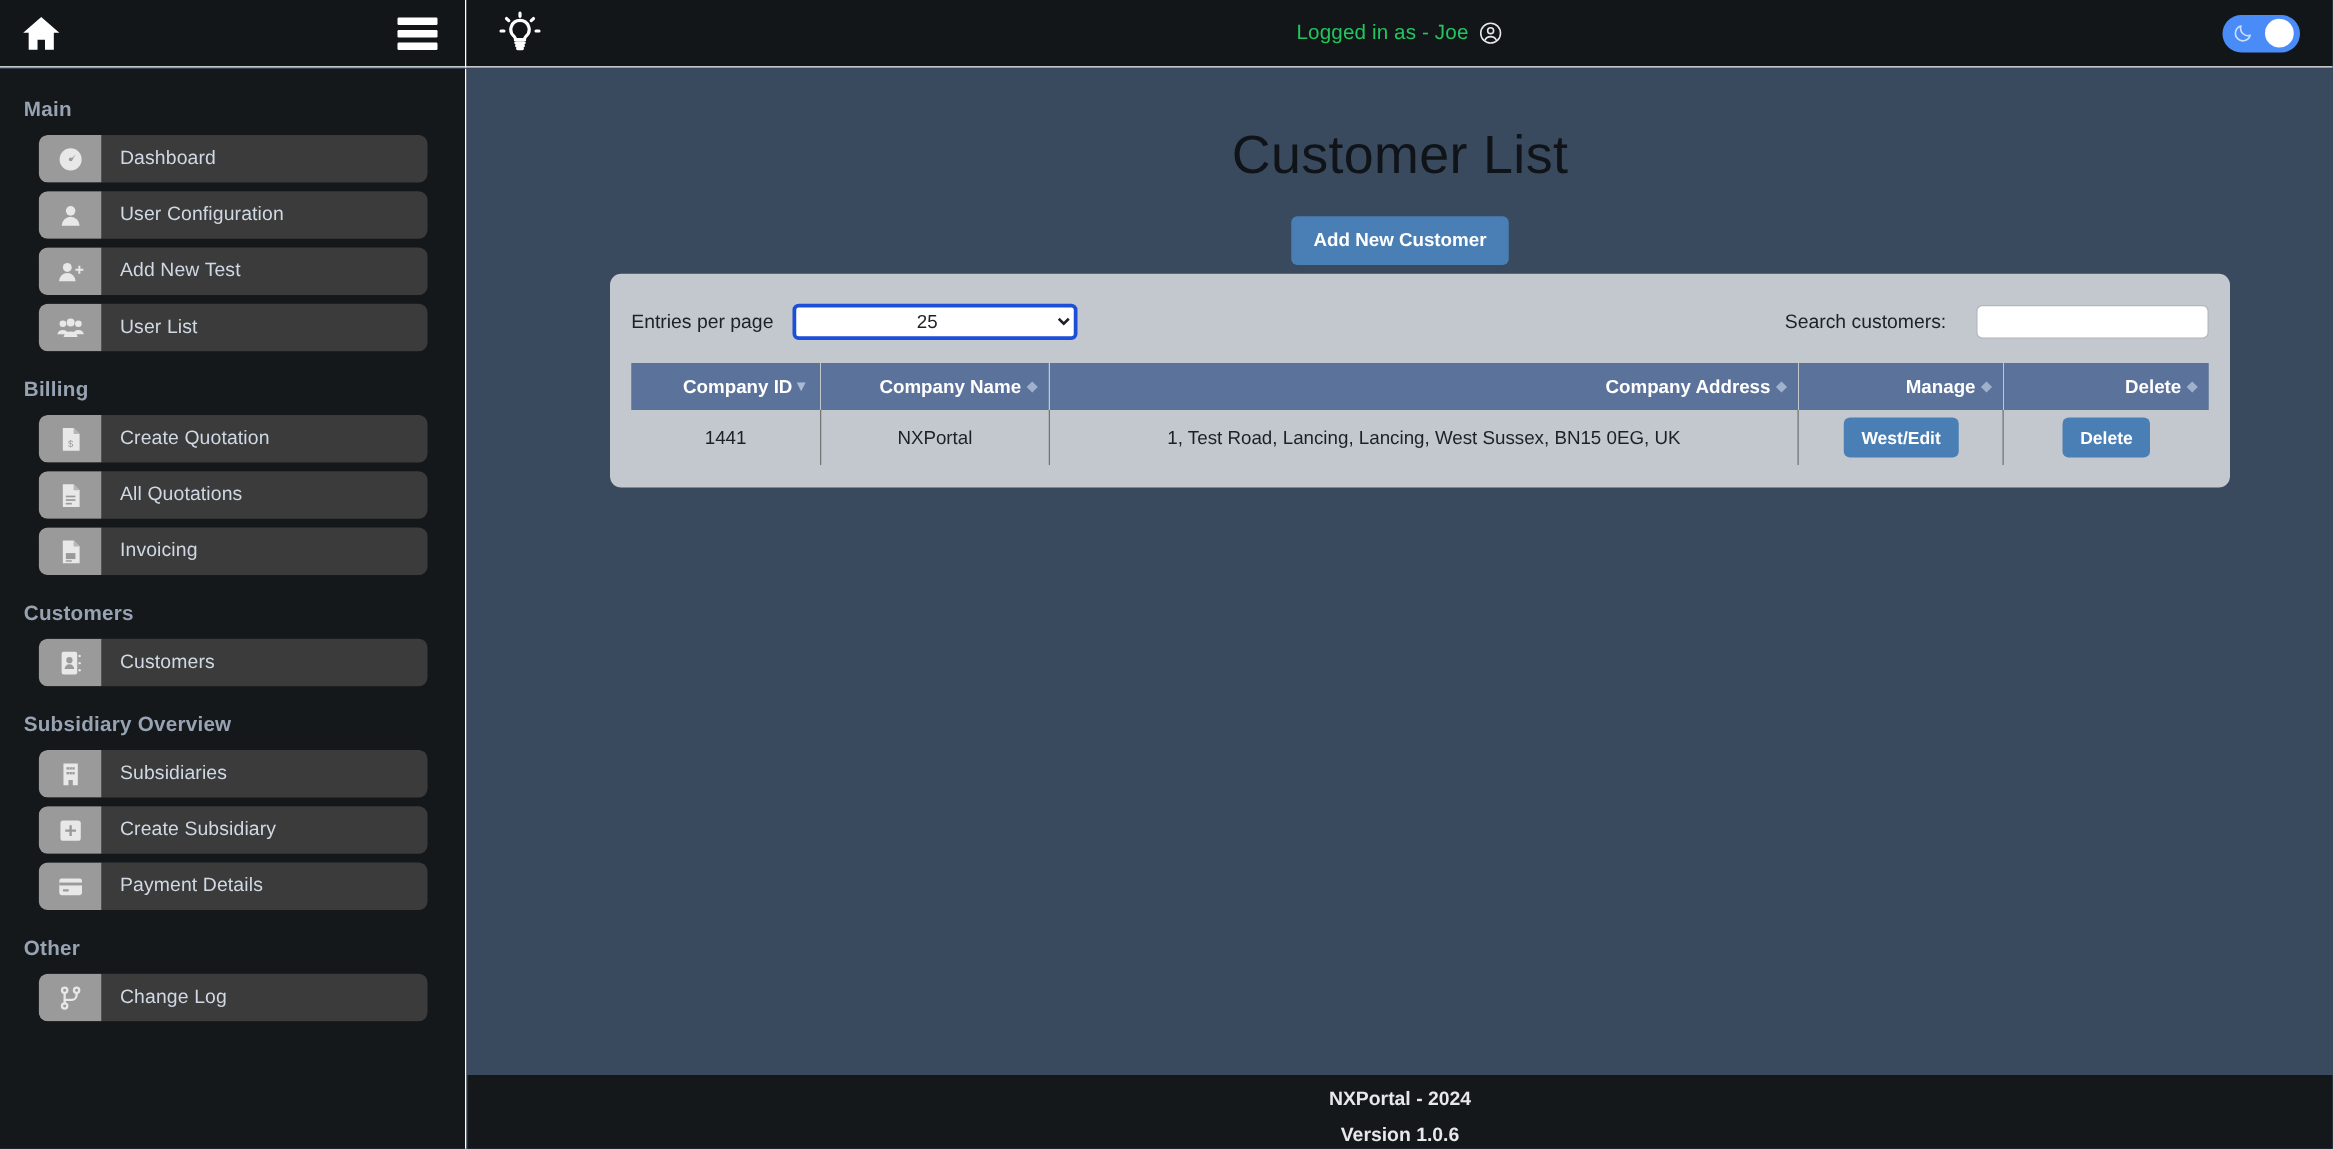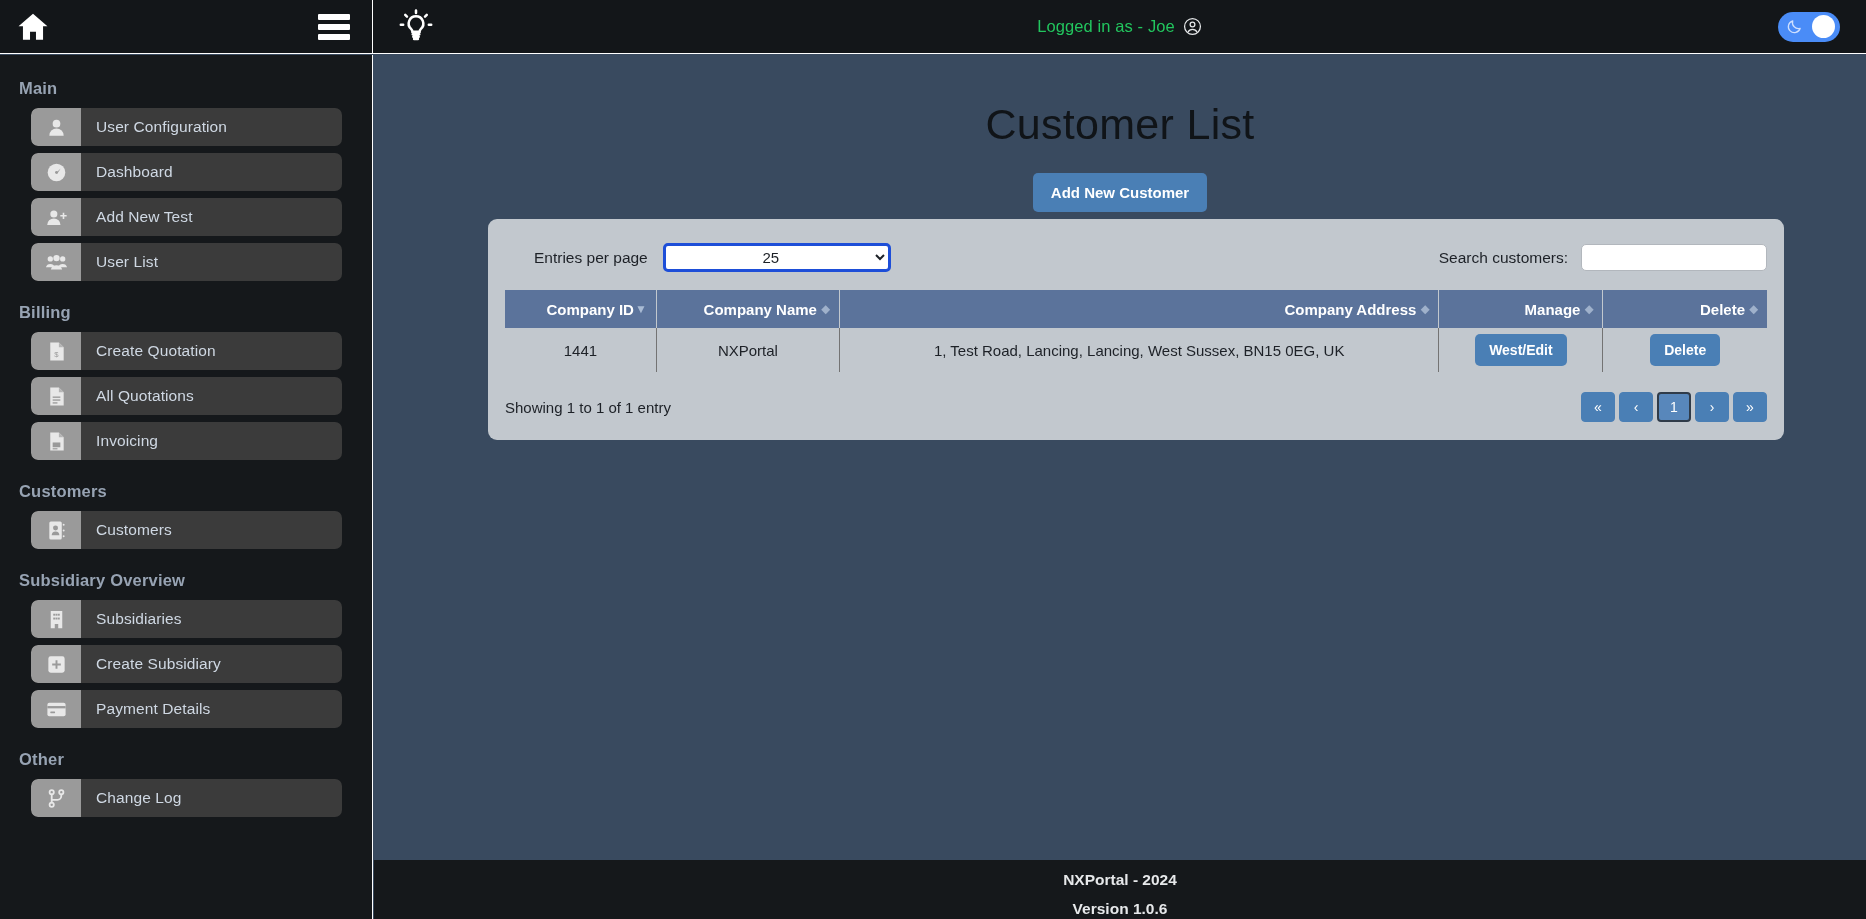--- a/index.html
+++ b/index.html
@@ -163,38 +163,37 @@
     background: #c2c8ce;
     border-radius: 9px;
     padding: 18px 17px 18px 17px;
   }
 
   .panel-toolbar {
     display: flex;
     align-items: center;
     justify-content: space-between;
     padding: 6px 0 18px 0;
-    margin-left: 29px;
   }
   .entries-group { display: flex; align-items: center; gap: 15px; }
   .entries-label { color: #1d2127; font-size: 15.5px; }
   .entries-select {
     width: 228px; height: 29px;
     border: 3px solid #1d4ed8;
     border-radius: 5px;
     background: #ffffff;
     color: #1d2127;
     font-family: "Liberation Sans", sans-serif;
     font-size: 15px;
     text-align: center;
     text-align-last: center;
     padding: 0 6px;
     cursor: pointer;
   }
-  .search-group { display: flex; align-items: center; gap: 13px; }
+  .search-group { display: flex; align-items: center; gap: 24px; }
   .search-label { color: #1d2127; font-size: 15.5px; }
   .search-input {
     width: 186px; height: 27px;
     border: 1px solid #b2b7bd;
     border-radius: 5px;
     background: #ffffff;
     font-family: "Liberation Sans", sans-serif;
     font-size: 14px;
     padding: 0 8px;
   }
@@ -331,35 +330,35 @@
   </div>
 </div>
 
 <nav class="sidebar">
 
   <div class="nav-section">
     <div class="nav-section-title">Main</div>
     <div class="nav-item">
       <span class="nav-icon">
         <svg viewBox="0 0 24 24" fill="#e8e8e8">
-            <circle cx="12" cy="8" r="4"></circle>
-            <path d="M4.5 20.5a7.5 7.5 0 0 1 15 0z"></path>
-          </svg>
-      </span>
-      <span class="nav-label">User Configuration</span>
-    </div>
-    <div class="nav-item">
-      <span class="nav-icon">
-        <svg viewBox="0 0 24 24" fill="#e8e8e8">
             <circle cx="12" cy="12" r="9.2"></circle>
             <path d="M12 12 16.3 7.8 13 13.1z" fill="#9a9a9a"></path>
             <circle cx="12" cy="12" r="1.5" fill="#9a9a9a"></circle>
           </svg>
       </span>
       <span class="nav-label">Dashboard</span>
+    </div>
+    <div class="nav-item">
+      <span class="nav-icon">
+        <svg viewBox="0 0 24 24" fill="#e8e8e8">
+            <circle cx="12" cy="8" r="4"></circle>
+            <path d="M4.5 20.5a7.5 7.5 0 0 1 15 0z"></path>
+          </svg>
+      </span>
+      <span class="nav-label">User Configuration</span>
     </div>
     <div class="nav-item">
       <span class="nav-icon">
         <svg viewBox="0 0 26 24" fill="#e8e8e8">
             <circle cx="10" cy="8" r="4"></circle>
             <path d="M2.5 20.5a7.5 7.5 0 0 1 15 0z"></path>
             <path d="M20 6.5h1.8v2.7h2.7v1.8h-2.7v2.7H20v-2.7h-2.7V9.2H20z"></path>
           </svg>
       </span>
       <span class="nav-label">Add New Test</span>
@@ -544,30 +543,20 @@
           <td>
             <button class="btn-cell-primary">West/Edit</button>
           </td>
           <td>
             <button class="btn-cell-primary">Delete</button>
           </td>
         </tr>
       </tbody>
     </table>
 
-    <div class="panel-footer">
-      <span class="showing-text">Showing 1 to 1 of 1 entry</span>
-      <div class="pagination" id="pagination">
-          <button class="page-btn">«</button>
-          <button class="page-btn">‹</button>
-          <button class="page-btn active">1</button>
-          <button class="page-btn">›</button>
-          <button class="page-btn">»</button>
-        </div>
-    </div>
 
   </section>
 </main>
 
 <footer class="footer">
   <div>NXPortal - 2024</div>
   <div>Version 1.0.6</div>
 </footer>
 
 </body></html>

